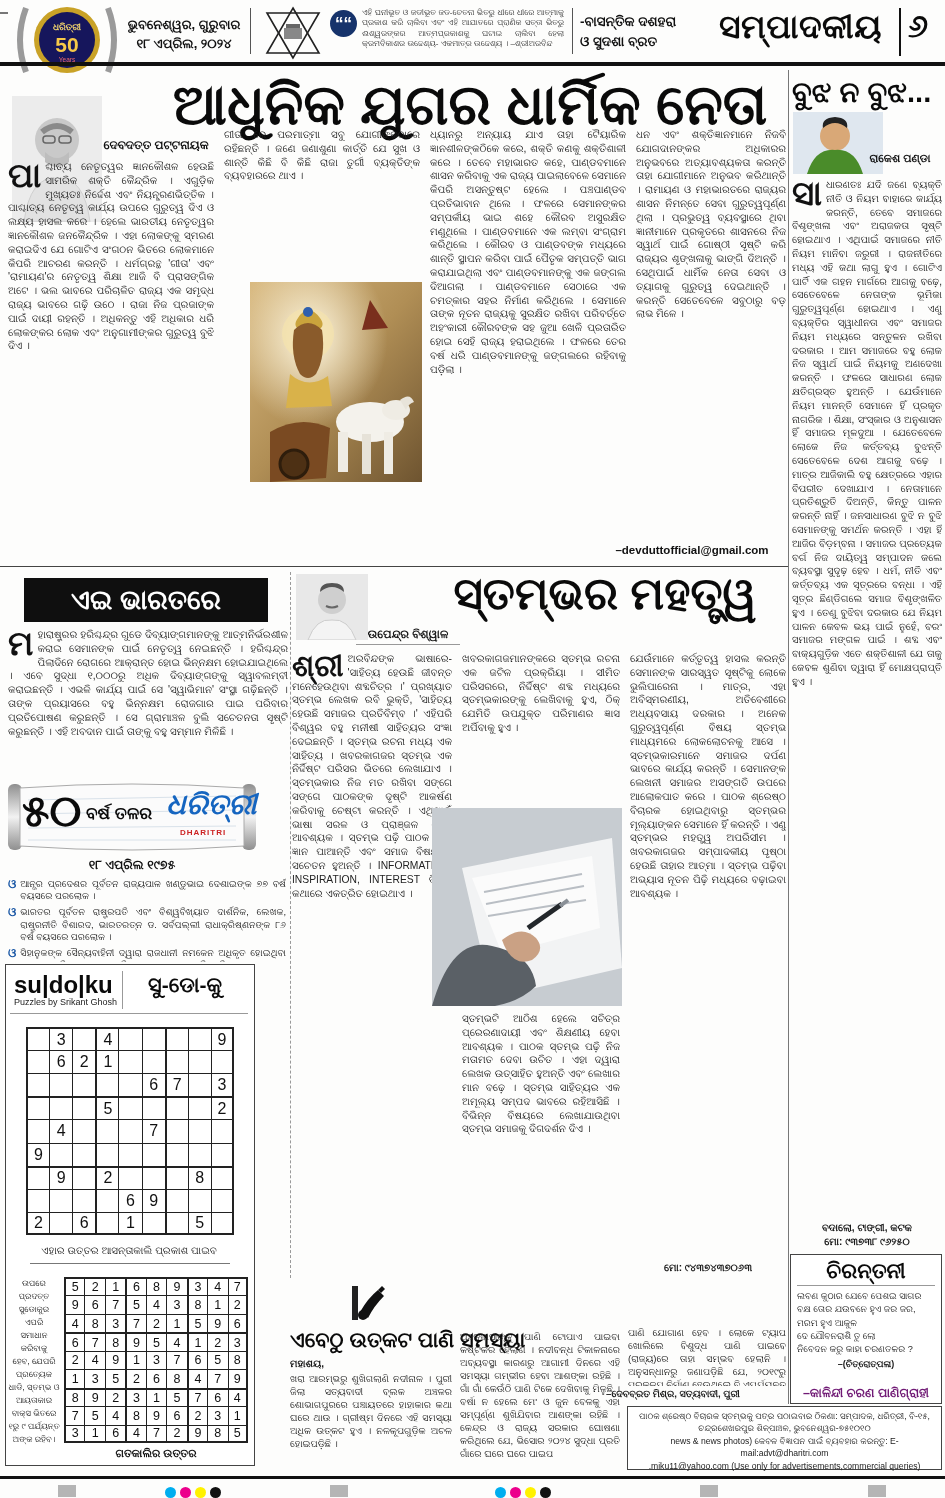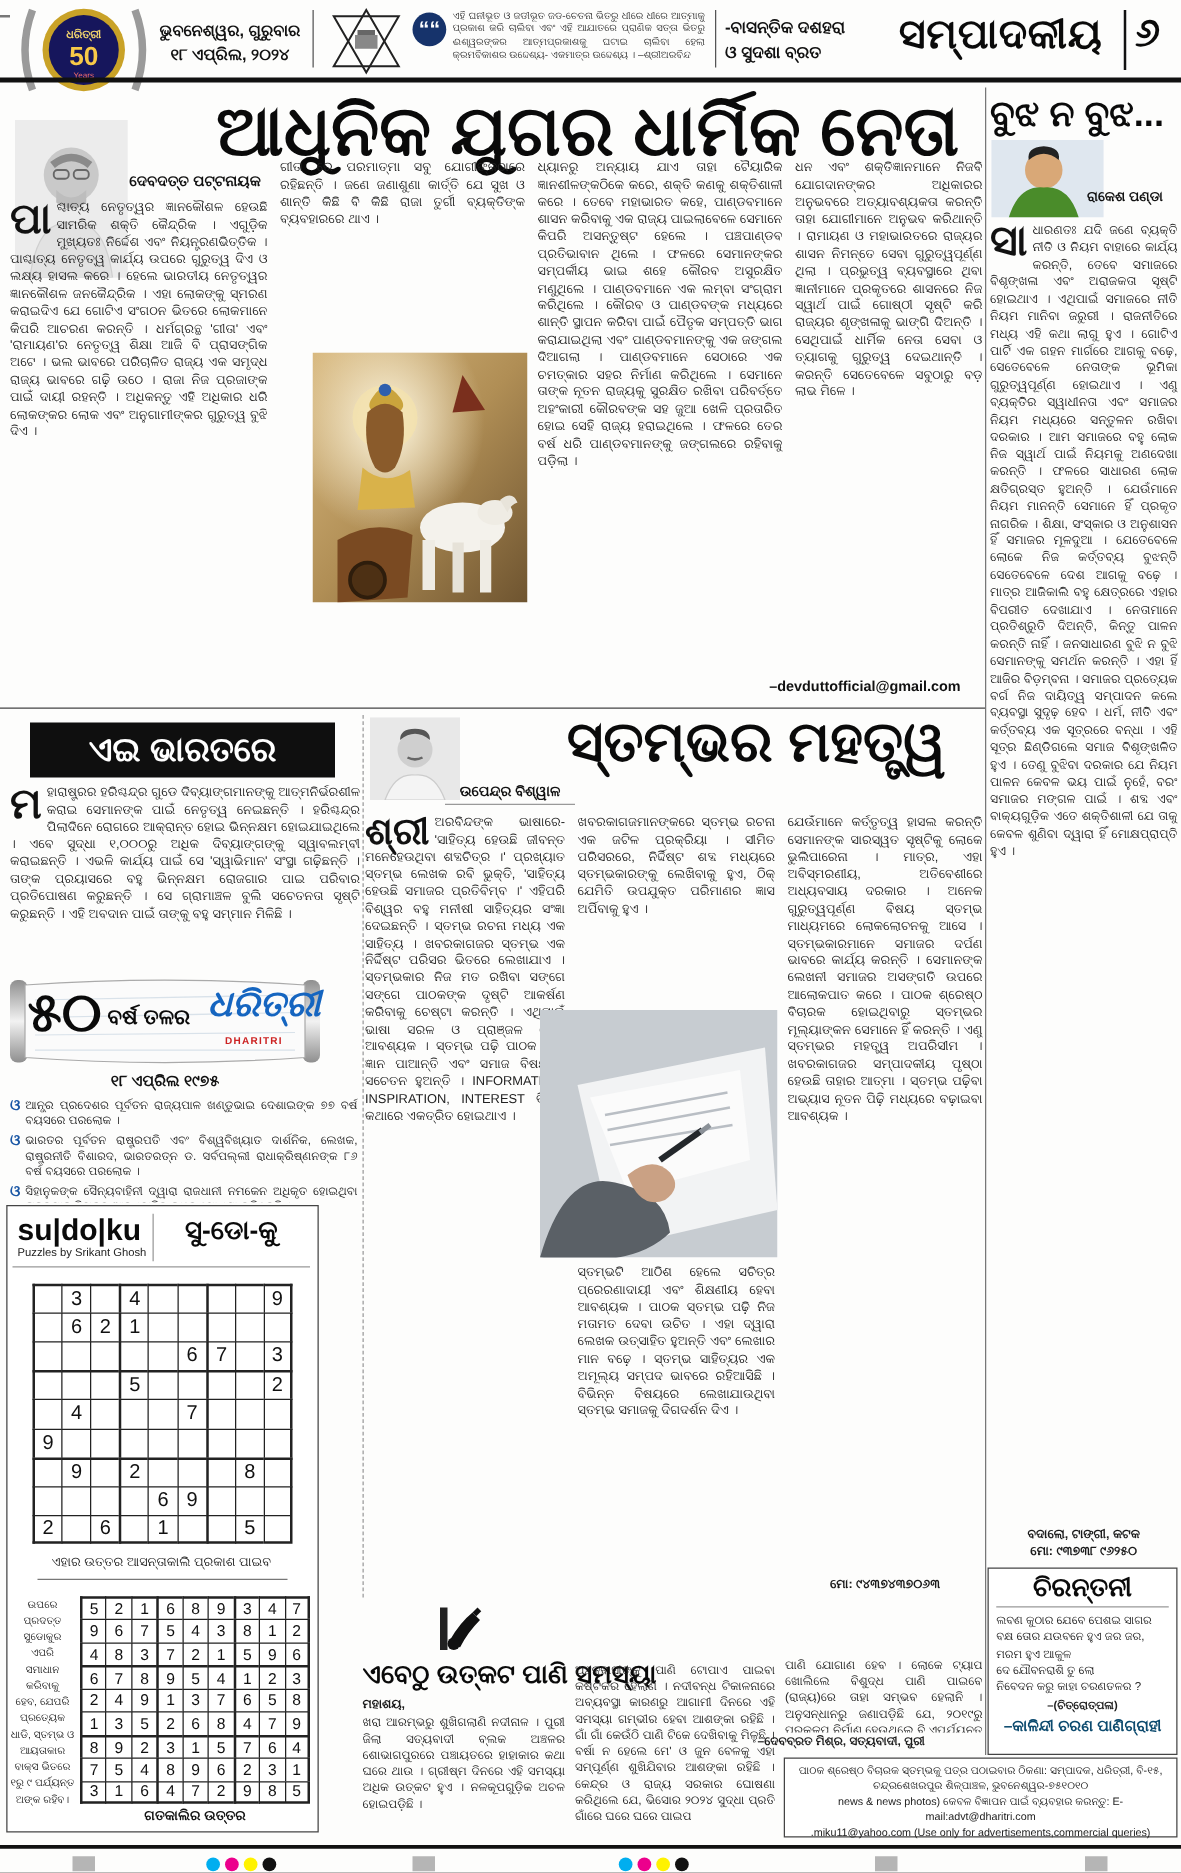--- a/index.html
+++ b/index.html
@@ -152,21 +152,21 @@
   <div class="abs boxed" style="left:790px;top:1254px;width:152px;height:150px;padding:4px 6px;box-sizing:border-box;">
     <div class="bold center" style="font-size:21px;border-bottom:1px solid #999;padding-bottom:2px;color:#0a0a0a;">ଚିରନ୍ତନୀ</div>
     <div style="margin-top:4px;">
         <div class="poem-line">ଲବଣ କୁଠାର ଯେବେ ପେଶଇ ସାଗର</div>
         <div class="poem-line">ବକ୍ଷ ତୋର ଯଉବନେ ହୁଏ ଜର ଜର,</div>
         <div class="poem-line">ମରମ ହୁଏ ଆକୁଳ</div>
         <div class="poem-line">ଦେ ଯୌବନରାଶି ତୁ ଲୋ</div>
         <div class="poem-line">ନିବେଦନ କରୁ କାହା ଚରଣତଳର ?</div>
       </div>
     <div class="bold right" style="font-size:9px;margin-top:2px;">–(ଚିତ୍ରୋତ୍ପଳା)</div>
-    <div class="bold center" style="font-size:12.5px;margin-top:4px;color:#0c4a6e;">–କାଳିନ୍ଦୀ ଚରଣ ପାଣିଗ୍ରାହୀ</div>
+    <div class="bold center" style="font-size:12.5px;margin-top:16px;color:#701a75;">–କାଳିନ୍ଦୀ ଚରଣ ପାଣିଗ୍ରାହୀ</div>
   </div>
 
   <div class="abs blackbox" style="left:24px;top:578px;width:244px;height:44px;font-size:27px;">ଏଇ ଭାରତରେ</div>
   <div class="abs jt body10" style="left:8px;top:628px;width:280px;height:148px;">
     <span class="dc">ମ</span><span>ହାରାଷ୍ଟ୍ରର ହରିଶ୍ଚନ୍ଦ୍ର ଗୁଡେ ଦିବ୍ୟାଙ୍ଗମାନଙ୍କୁ ଆତ୍ମନିର୍ଭରଶୀଳ କରାଇ ସେମାନଙ୍କ ପାଇଁ ନେତୃତ୍ୱ ନେଇଛନ୍ତି । ହରିଶ୍ଚନ୍ଦ୍ର ପିଲାଦିନେ ରୋଗରେ ଆକ୍ରାନ୍ତ ହୋଇ ଭିନ୍ନକ୍ଷମ ହୋଇଯାଇଥିଲେ । ଏବେ ସୁଦ୍ଧା ୧,୦୦୦ରୁ ଅଧିକ ଦିବ୍ୟାଙ୍ଗଙ୍କୁ ସ୍ୱାବଲମ୍ବୀ କରାଇଛନ୍ତି । ଏଭଳି କାର୍ଯ୍ୟ ପାଇଁ ସେ 'ସ୍ୱାଭିମାନ' ସଂସ୍ଥା ଗଢ଼ିଛନ୍ତି । ତାଙ୍କ ପ୍ରୟାସରେ ବହୁ ଭିନ୍ନକ୍ଷମ ରୋଜଗାର ପାଇ ପରିବାର ପ୍ରତିପୋଷଣ କରୁଛନ୍ତି । ସେ ଗ୍ରାମାଞ୍ଚଳ ବୁଲି ସଚେତନତା ସୃଷ୍ଟି କରୁଛନ୍ତି । ଏହି ଅବଦାନ ପାଇଁ ତାଙ୍କୁ ବହୁ ସମ୍ମାନ ମିଳିଛି ।</span>
   </div>
 
   <div class="abs" style="left:8px;top:780px;width:248px;height:74px;">
     <svg width="248" height="74" viewBox="0 0 248 74">
       <defs>

